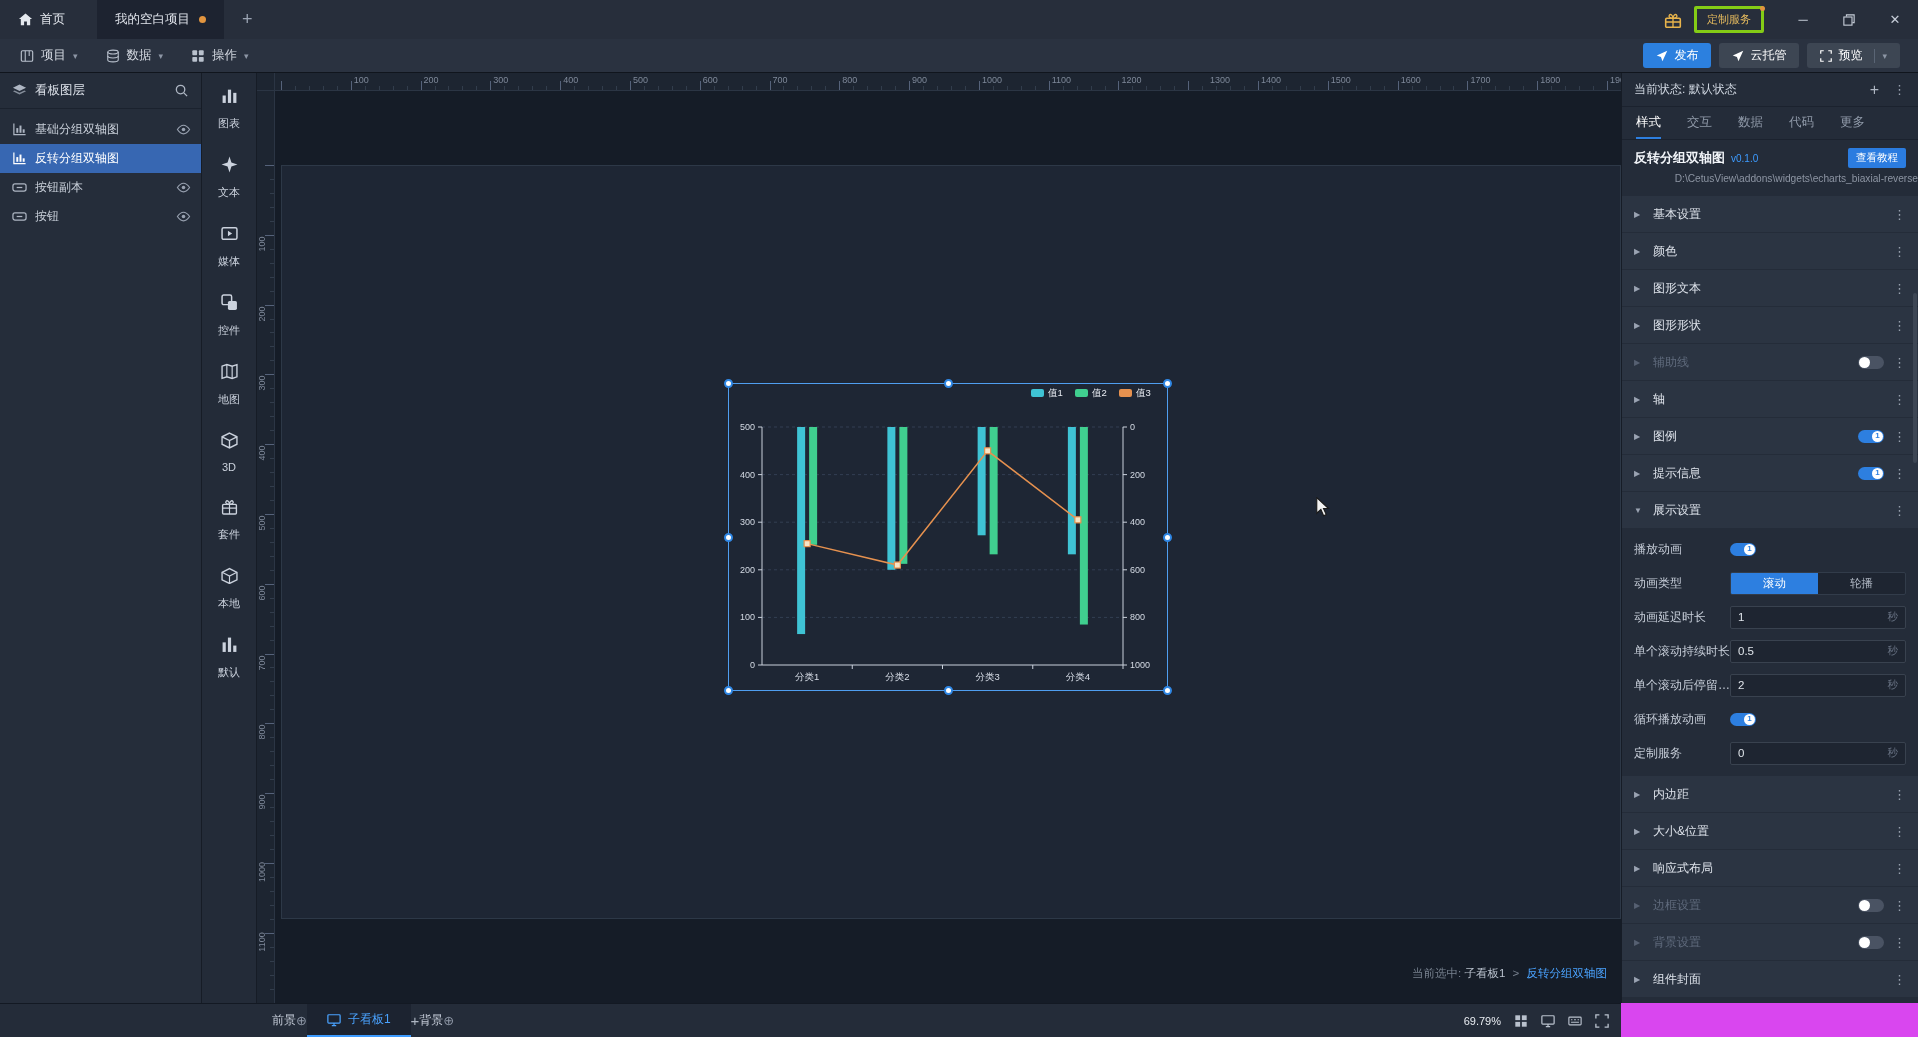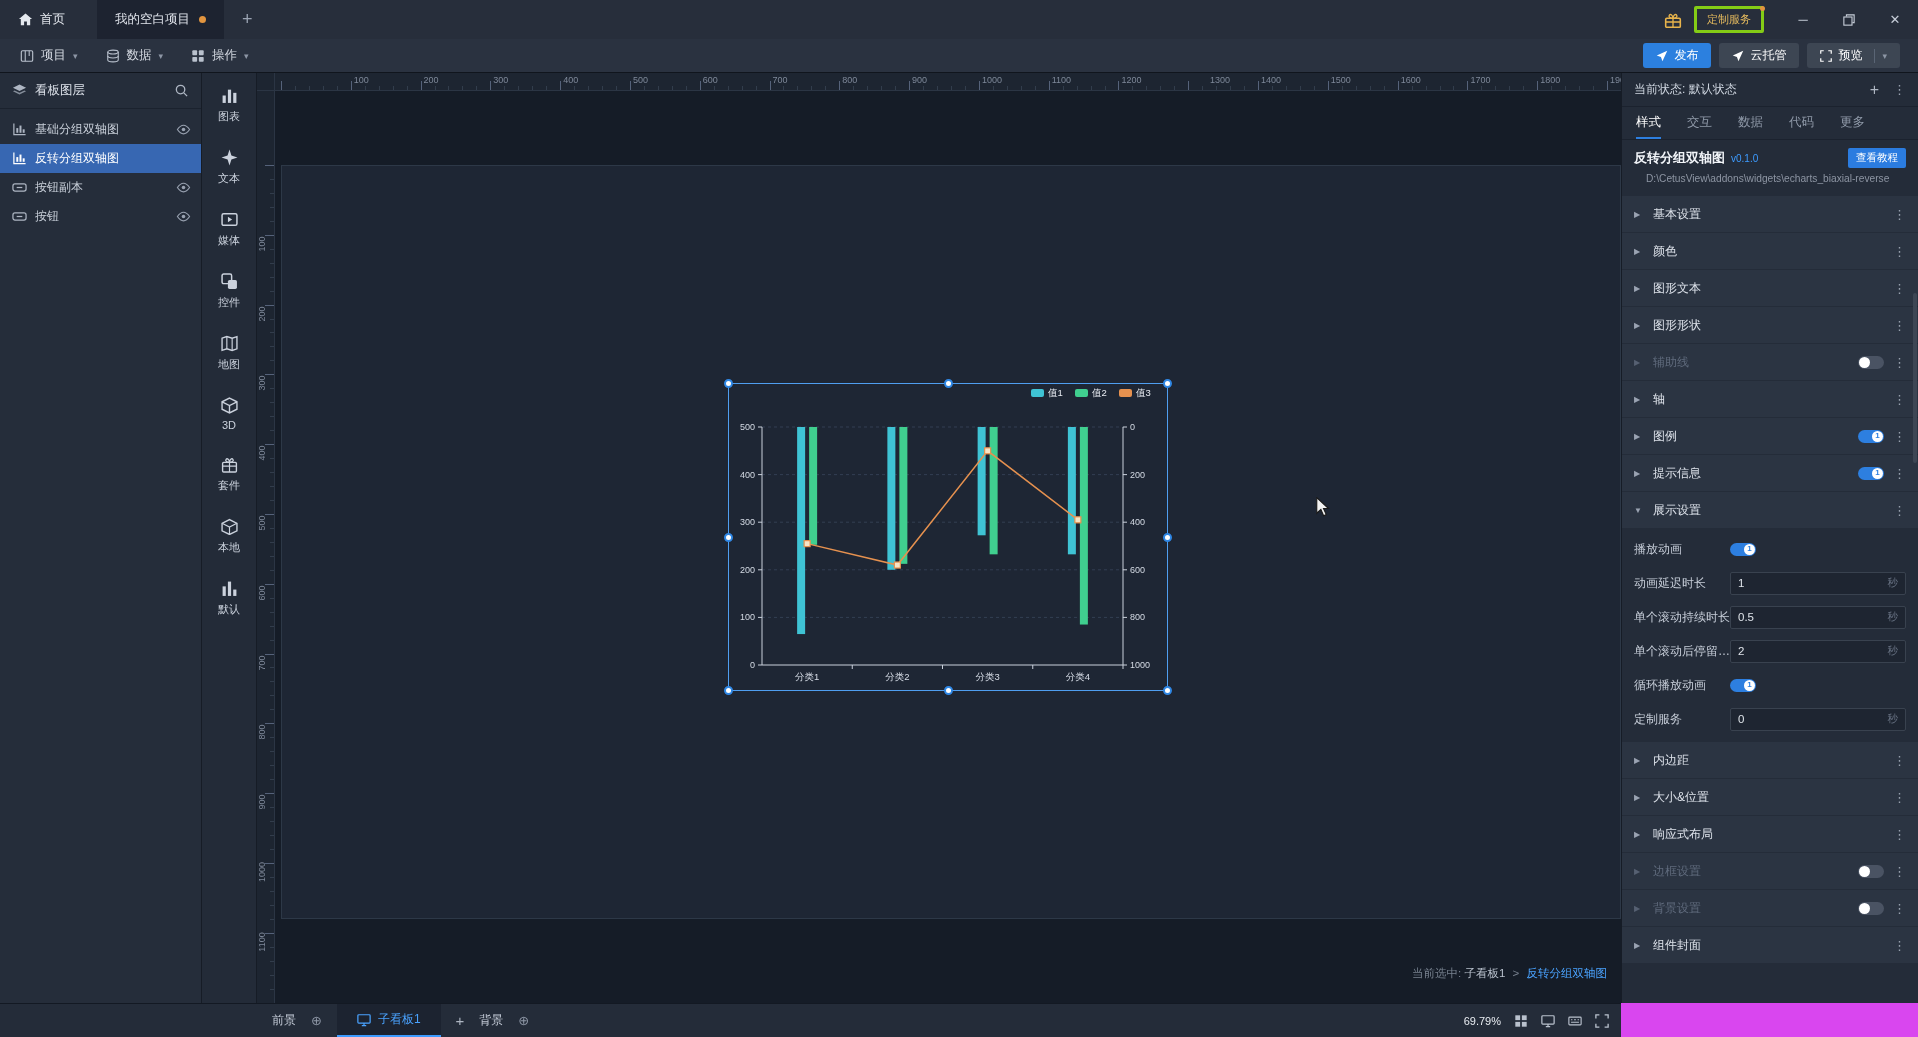--- a/index.html
+++ b/index.html
@@ -43,21 +43,21 @@
 .lp-item{height:29px;display:flex;align-items:center;gap:8px;padding:0 10px 0 12px;color:#c8cfd9;font-size:12px;}
 .lp-item.selected{background:#3767b2;color:#fff;}
 .lp-item .licon{width:15px;height:15px;flex:none;color:#aeb6c3;}
 .lp-item.selected .licon{color:#fff;}
 .lp-item .eye{margin-left:auto;width:15px;height:15px;color:#99a2b1;flex:none;}
 
 
 .widget-toolbar{position:absolute;left:202px;top:73px;width:55px;height:930px;background:#232b38;border-right:1px solid #161c26;display:flex;flex-direction:column;align-items:center;padding-top:14px;gap:25px;}
 .wt-item{display:flex;flex-direction:column;align-items:center;gap:5px;color:#cbd2dd;}
 .wt-item svg{width:17px;height:17px;}
-.wt-label{font-size:11px;}
+.wt-label{font-size:11px;margin-top:7px;}
 
 
 .canvas{position:absolute;left:257px;top:73px;width:1364px;height:930px;background:#151c27;overflow:hidden;}
 .dashboard{position:absolute;left:24px;top:92px;width:1340px;height:754px;background:#1e2634;border:1px solid #2d3847;}
 .h-ruler{position:absolute;left:0;top:0;width:1364px;height:18px;background:#1d2531;border-bottom:1px solid #2b3544;z-index:5;}
 .v-ruler{position:absolute;left:0;top:18px;width:18px;height:912px;background:#1d2531;border-right:1px solid #2b3544;z-index:5;}
 .ruler-corner{position:absolute;left:0;top:0;width:18px;height:18px;background:#1d2531;border-right:1px solid #2b3544;border-bottom:1px solid #2b3544;z-index:6;}
 .tick{position:absolute;bottom:0;width:1px;height:4px;background:#46526600;background:#46526688;}
 .tick.major{height:9px;background:#55627a;}
 .rlabel{position:absolute;top:2px;font-size:9px;color:#7e8899;}
@@ -67,21 +67,21 @@
 .widget{position:absolute;left:471px;top:310px;width:440px;height:308px;border:1px solid #4f9ef0;z-index:10;}
 .handle{position:absolute;width:9px;height:9px;border-radius:50%;background:#fff;border:2px solid #2f87e5;z-index:12;}
 .cursor{position:absolute;left:1058px;top:424px;z-index:50;}
 .canvas-status{position:absolute;right:14px;top:893px;font-size:11.5px;color:#77818f;z-index:8;}
 .canvas-status .board{color:#b8c0cc;}
 .canvas-status .sep{color:#77818f;margin:0 4px;}
 .canvas-status .wname{color:#4aa3ff;}
 
 
 .bottom-bar{position:absolute;left:0;top:1003px;width:1621px;height:34px;background:#242c39;border-top:1px solid #131923;display:flex;align-items:center;z-index:20;}
-.bb-left{display:flex;align-items:center;height:100%;margin-left:272px;gap:15px;}
+.bb-left{display:flex;align-items:center;height:100%;margin-left:272px;}
 .bb-text{color:#c3cad6;font-size:12px;}
 .bb-oplus{color:#8d96a5;font-size:13px;}
 .bb-tab{height:100%;display:flex;align-items:center;gap:7px;padding:0 20px;background:#1c2330;border-bottom:2px solid #3d9bff;color:#4aa3ff;font-size:12px;}
 .bb-tab svg{width:14px;height:14px;color:#4aa3ff;}
 .bb-plus{color:#aeb6c2;font-size:15px;}
 .bb-right{margin-left:auto;display:flex;align-items:center;gap:13px;padding-right:12px;color:#b9c1cd;}
 .bb-right svg{width:14px;height:14px;color:#b9c1cd;}
 .bb-zoom{font-size:11px;color:#e8ecf1;}
 
 
@@ -94,21 +94,21 @@
 .pp-plus{margin-left:auto;font-size:16px;color:#aeb6c2;}
 .kebab{color:#97a0ae;font-size:13px;}
 .pp-header .kebab{margin-left:14px;}
 .pp-tabs{height:33px;display:flex;align-items:stretch;gap:26px;padding:0 14px;border-bottom:1px solid #1b222e;font-size:12.5px;color:#8f99a8;}
 .pp-tab{display:flex;align-items:center;border-bottom:2px solid transparent;}
 .pp-tab.active{color:#fff;border-bottom:2px solid #2d7fe0;}
 .pp-info{height:30px;display:flex;align-items:center;padding:6px 12px 0;gap:6px;}
 .pp-name{font-size:13px;font-weight:bold;color:#f2f5f9;}
 .pp-ver{font-size:10px;color:#3d9bff;}
 .tutorial{margin-left:auto;background:#2b7ce0;color:#fff;font-size:10.5px;padding:3px 8px;border-radius:2px;white-space:nowrap;}
-.pp-path{padding:3px 24px 6px;font-size:10.2px;color:#8d95a3;white-space:nowrap;overflow:hidden;text-overflow:ellipsis;}
+.pp-path{padding:3px 0 6px;font-size:10.2px;color:#8d95a3;white-space:nowrap;overflow:hidden;text-overflow:ellipsis;text-align:right;}
 .sections-wrap{margin-top:6px;}
 .sec{height:36px;margin-bottom:1px;background:#2b3442;display:flex;align-items:center;padding:0 12px;gap:9px;}
 .sec .arr{font-size:8px;color:#9aa3b2;width:10px;flex:none;}
 .sec .slabel{font-size:12px;color:#dde2ea;flex:1;}
 .sec.disabled .slabel{color:#5f6a7c;}
 .sec.disabled .arr{color:#566072;}
 .toggle{width:26px;height:13px;border-radius:7px;background:#2d7fe0;position:relative;flex:none;}
 .toggle .knob{position:absolute;top:1px;right:1px;width:11px;height:11px;border-radius:50%;background:#fff;font-size:8px;color:#2d7fe0;display:flex;align-items:center;justify-content:center;font-weight:bold;line-height:1;}
 .toggle.off{background:#4a5363;}
 .toggle.off .knob{left:1px;right:auto;}
@@ -698,20 +698,27 @@
         </div>
 
       <div class="disp-content">
         <div class="prow">
           <span class="plabel">播放动画</span>
           <span class="toggle on">
               <span class="knob">1</span>
             </span>
         </div>
         <div class="prow">
+          <span class="plabel">动画类型</span>
+          <div class="segmented">
+            <div class="seg active">滚动</div>
+            <div class="seg">轮播</div>
+          </div>
+        </div>
+        <div class="prow">
           <span class="plabel">动画延迟时长</span>
           <div class="pinput">
             <span>1</span>
             <span class="unit">秒</span>
           </div>
         </div>
         <div class="prow">
           <span class="plabel">单个滚动持续时长</span>
           <div class="pinput">
             <span>0.5</span>

